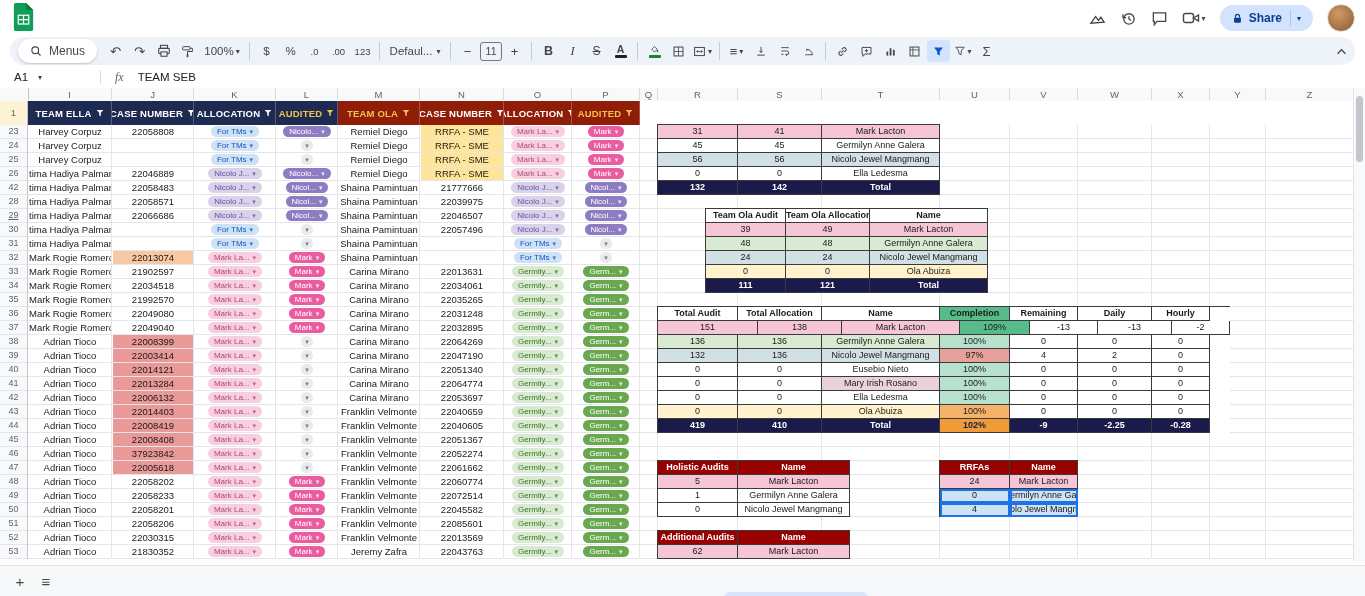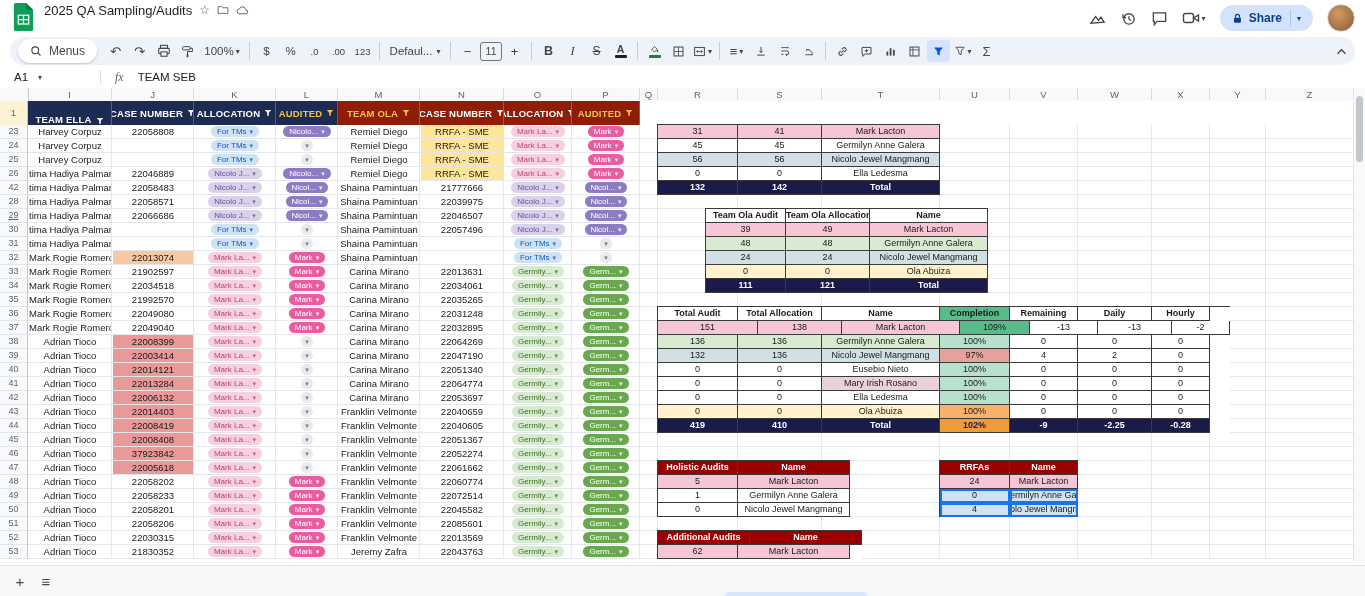--- a/index.html
+++ b/index.html
@@ -102,34 +102,20 @@
     <div class="logo">
       <svg viewBox="0 0 24 32" width="21" height="28">
         <path d="M15 0H3a2 2 0 0 0-2 2v28a2 2 0 0 0 2 2h18a2 2 0 0 0 2-2V8z" fill="#0f9d58"></path>
         <path d="M15 0l8 8h-8z" fill="#0a7a43"></path>
         <rect x="6" y="14" width="12" height="10" fill="none" stroke="#fff" stroke-width="1.4"></rect>
         <line x1="6" y1="19" x2="18" y2="19" stroke="#fff" stroke-width="1.4"></line>
         <line x1="12" y1="14" x2="12" y2="24" stroke="#fff" stroke-width="1.4"></line>
       </svg>
     </div>
     <div class="titleblock">
-      <div class="titlerow">
-        <span class="doctitle">2025 QA Sampling/Audits</span>
-        <span class="ticon">☆</span>
-        <span class="ticon">
-          <svg viewBox="0 0 16 16" width="12" height="12">
-              <path d="M1.5 3.5h5L8 5h6.5v7.5h-13z" fill="none" stroke="currentColor" stroke-width="1.2"></path>
-            </svg>
-        </span>
-        <span class="ticon">
-          <svg viewBox="0 0 16 16" width="13" height="13">
-              <path d="M4.5 12a3 3 0 0 1-.2-6A4 4 0 0 1 12 7a2.5 2.5 0 0 1-.5 5z" fill="none" stroke="currentColor" stroke-width="1.2"></path>
-            </svg>
-        </span>
-      </div>
     </div>
     <div class="topright">
       <span class="tr-icn">
         <svg viewBox="0 0 18 18" width="17" height="17">
             <path d="M2 14l5-7 3 4 2.5-3.5L16 13z" fill="none" stroke="currentColor" stroke-width="1.4"></path>
           </svg>
       </span>
       <span class="tr-icn">
         <svg viewBox="0 0 18 18" width="17" height="17">
             <circle cx="9.5" cy="9.5" r="5.5" fill="none" stroke="currentColor" stroke-width="1.4"></circle>
@@ -335,21 +321,21 @@
         <div class="colhead" style="left: 822px; width: 118px;">T</div>
         <div class="colhead" style="left: 940px; width: 70px;">U</div>
         <div class="colhead" style="left: 1010px; width: 68px;">V</div>
         <div class="colhead" style="left: 1078px; width: 74px;">W</div>
         <div class="colhead" style="left: 1152px; width: 58px;">X</div>
         <div class="colhead" style="left: 1210px; width: 56px;">Y</div>
         <div class="colhead" style="left: 1266px; width: 88px;">Z</div>
       </div>
     <div id="row1">
         <div class="r1num">1</div>
-        <div class="hcell" style="left: 28px; width: 84px; background: rgb(29, 42, 82); color: rgb(255, 255, 255); align-items: flex-end;">
+        <div class="hcell" style="left: 28px; width: 84px; background: rgb(29, 42, 82); color: rgb(255, 255, 255);">
           <span>TEAM ELLA</span>
           <span>
             <svg viewBox="0 0 12 12" width="8" height="8">
               <path d="M1 1.5h10L7.2 5.8V11L4.8 9.4V5.8Z" fill="currentColor"></path>
             </svg>
           </span>
         </div>
         <div class="hcell" style="left: 112px; width: 82px; background: rgb(29, 42, 82); color: rgb(255, 255, 255);">
           <span>CASE NUMBER</span>
           <span>
@@ -1235,21 +1221,21 @@
             <div class="stc" style="width: 70px; background: rgb(207, 226, 243);">0</div>
             <div class="stc" style="width: 68px; background: rgb(207, 226, 243);">ermilyn Anne Gale</div>
           </div>
           <div class="strow sel">
             <div class="stc" style="width: 70px; background: rgb(207, 226, 243);">4</div>
             <div class="stc" style="width: 68px; background: rgb(207, 226, 243);">olo Jewel Mangm</div>
           </div>
         </div>
         <div class="st" style="left: 657px; top: 405px;">
           <div class="strow hdr">
-            <div class="stc" style="width: 92px; background: rgb(153, 0, 0); color: rgb(255, 255, 255); font-weight: 700;">Additional Audits</div>
+            <div class="stc" style="width: 80px; background: rgb(153, 0, 0); color: rgb(255, 255, 255); font-weight: 700;">Additional Audits</div>
             <div class="stc" style="width: 112px; background: rgb(153, 0, 0); color: rgb(255, 255, 255); font-weight: 700;">Name</div>
           </div>
           <div class="strow">
             <div class="stc" style="width: 80px; background: rgb(246, 198, 215);">62</div>
             <div class="stc" style="width: 112px; background: rgb(246, 198, 215);">Mark Lacton</div>
           </div>
         </div>
       </div>
     <div class="vscroll">
         <div class="vthumb"></div>

